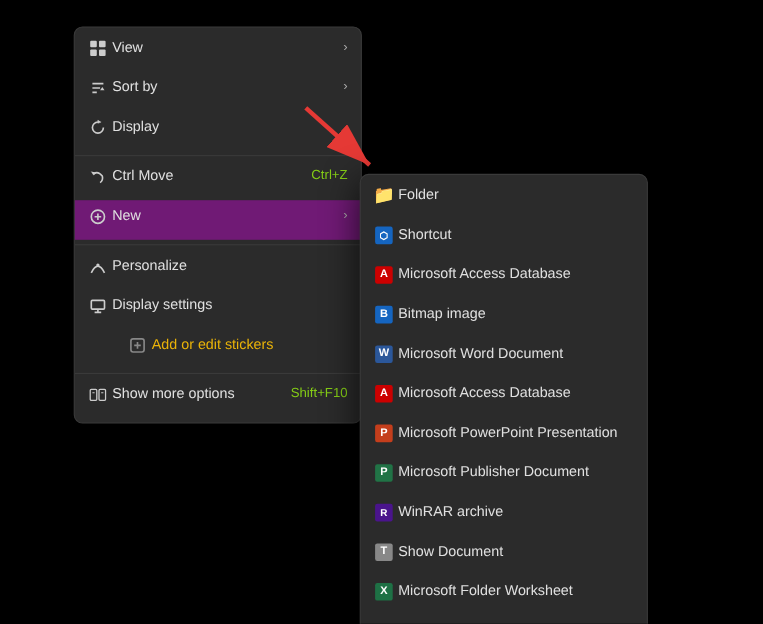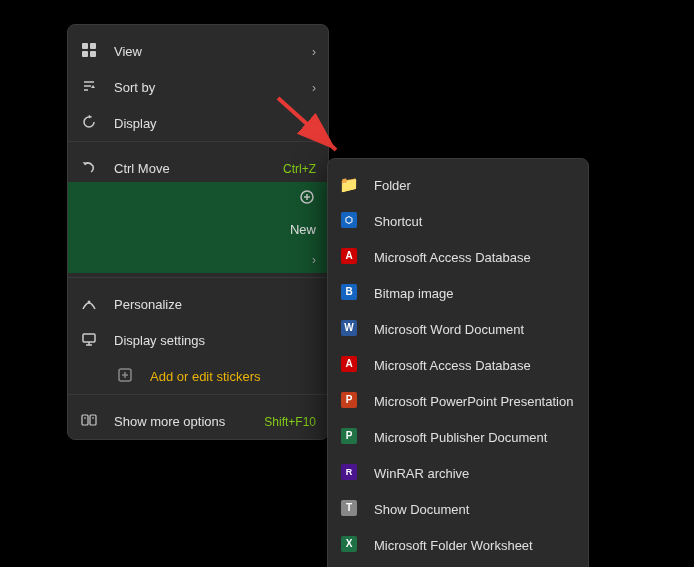--- a/index.html
+++ b/index.html
@@ -29,28 +29,28 @@
     }
 
     .sub-menu {
       top: 158px;
       left: 327px;
       width: 262px;
     }
 
     .menu-item {
       display: flex;
-      align-items: flex-end;
+      align-items: flex-start;
       padding: 6px 12px;
       cursor: pointer;
       color: #e0e0e0;
       font-size: 13px;
       min-height: 36px;
       position: relative;
-      gap: 16px;
+      gap: 4px;
     }
 
     .menu-item.disabled {
       color: #eab308;
       cursor: default;
       padding-left: 48px;
     }
 
     .menu-separator {
       height: 1px;
@@ -99,22 +99,21 @@
     .icon-sort { color: #ccc; }
     .icon-refresh { color: #ccc; }
     .icon-undo { color: #ccc; }
     .icon-new { color: #ccc; }
     .icon-display { color: #ccc; }
     .icon-personalize { color: #ccc; }
     .icon-stickers { color: #888; }
     .icon-more { color: #ccc; }
 
     .highlighted {
-      background: #14532d;
-      flex-direction: column;
+      background: #701a75;
     }
 
     
     .sq {
       display: inline-block;
       width: 16px;
       height: 16px;
       border-radius: 2px;
       font-weight: bold;
       color: #fff;

